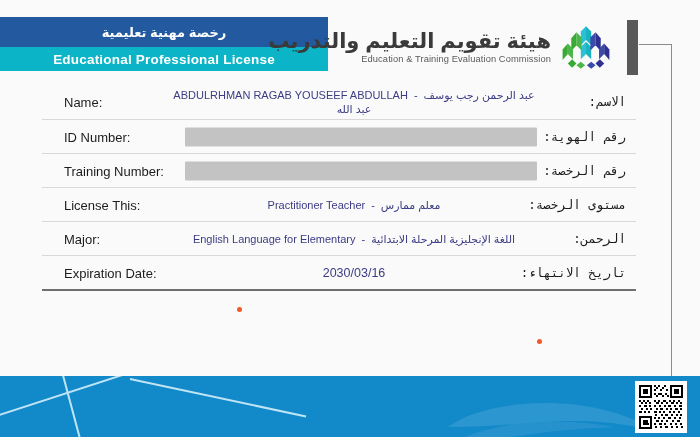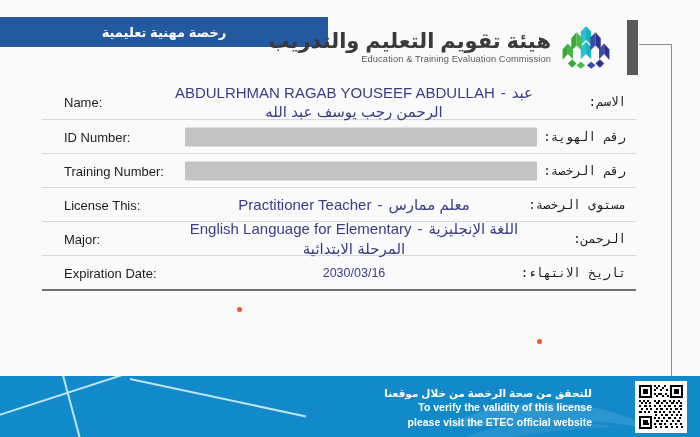--- a/index.html
+++ b/index.html
@@ -77,21 +77,21 @@
     position:absolute;left:22px;top:50%;transform:translateY(-50%);
     font-size:13px;color:#1c1c1c;white-space:nowrap;
   }
   .lbl-ar{
     position:absolute;right:10px;top:50%;transform:translateY(-50%);
     font-size:12.5px;color:#1c1c1c;direction:rtl;white-space:nowrap;font-family:Liberation Mono, monospace;
   }
   .val{
     position:absolute;left:130px;right:100px;top:50%;
     transform:translateY(-50%);
-    text-align:center;color:#3c3c85;font-size:15px;
+    text-align:center;color:#3c3c85;font-size:11px;
     line-height:1.35;
   }
   .val .ar{direction:rtl;unicode-bidi:isolate;}
   .val .sep{padding:0 6px;color:#3c3c85;}
   .val.two-line{line-height:1.3;}
   .redact{
     position:absolute;left:143px;top:50%;transform:translateY(-50%);
     width:352px;height:19px;background:#c3c3c3;border-radius:1px;
   }
   .val.date{color:#3c3c85;font-size:12.5px;}
@@ -147,20 +147,23 @@
 
 <div id="card">
 
   <div class="frame-tab"></div>
   <div class="frame-hline"></div>
   <div class="frame-vline"></div>
 
   <div class="title-band-top">
     <span>رخصة مهنية تعليمية</span>
   </div>
+  <div class="title-band-bot">
+    <span>Educational Professional License</span>
+  </div>
 
   <div class="brand">
     <div class="brand-text">
       <span class="brand-ar">هيئة تقويم التعليم والتدريب</span>
       <span class="brand-en">Education &amp; Training Evaluation Commission</span>
     </div>
     <svg class="logo" viewBox="0 0 60 52">
       <g>
 
         <polygon points="30,2 36,8 36,24 30,18" fill="#17b3bf"></polygon>
@@ -238,25 +241,20 @@
   <div class="footer">
     <div class="f-line f-l1"></div>
     <div class="f-line f-l2"></div>
     <div class="f-line f-l3"></div>
 
     <svg class="swoosh" viewBox="0 0 230 56">
       <path d="M8,40 C40,16 110,10 160,22 C190,29 205,38 222,44 C196,40 168,34 140,34 C100,34 60,40 8,40 Z" fill="#4aa7d8"></path>
       <path d="M20,52 C60,34 120,30 175,40 C150,41 120,43 92,47 C66,51 40,53 20,52 Z" fill="#3f9fd4"></path>
     </svg>
 
-    <div class="verify">
-      <span class="v-ar">للتحقق من صحة الرخصة من خلال موقعنا</span>
-      <span class="v-en">To verify the validity of this license</span>
-      <span class="v-en">please visit the ETEC official website</span>
-    </div>
 
     <div class="qr">
       <svg width="46" height="46" viewBox="0 0 46 46" shape-rendering="crispEdges">
         <rect width="46" height="46" fill="#fff"></rect>
         <g fill="#000">
 
           <rect x="1" y="1" width="13" height="13"></rect>
             <rect x="3" y="3" width="9" height="9" fill="#fff"></rect>
             <rect x="5" y="5" width="5" height="5"></rect>
 

